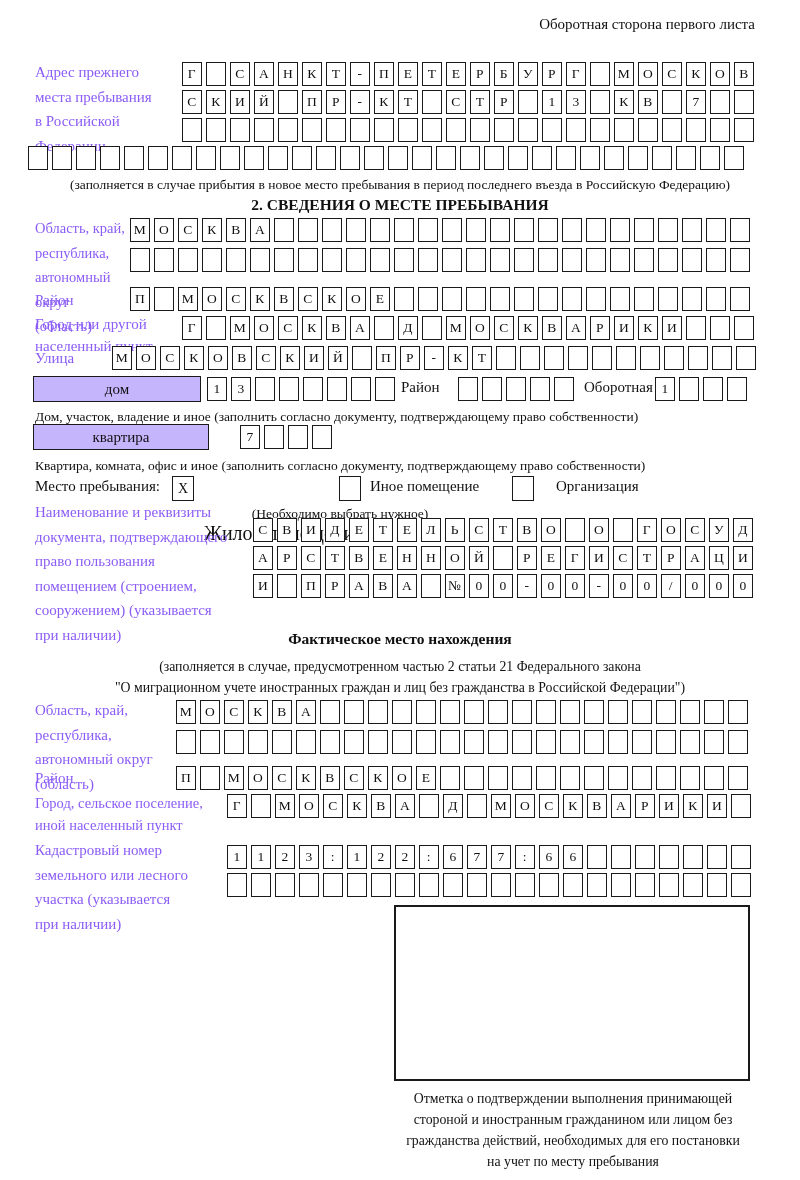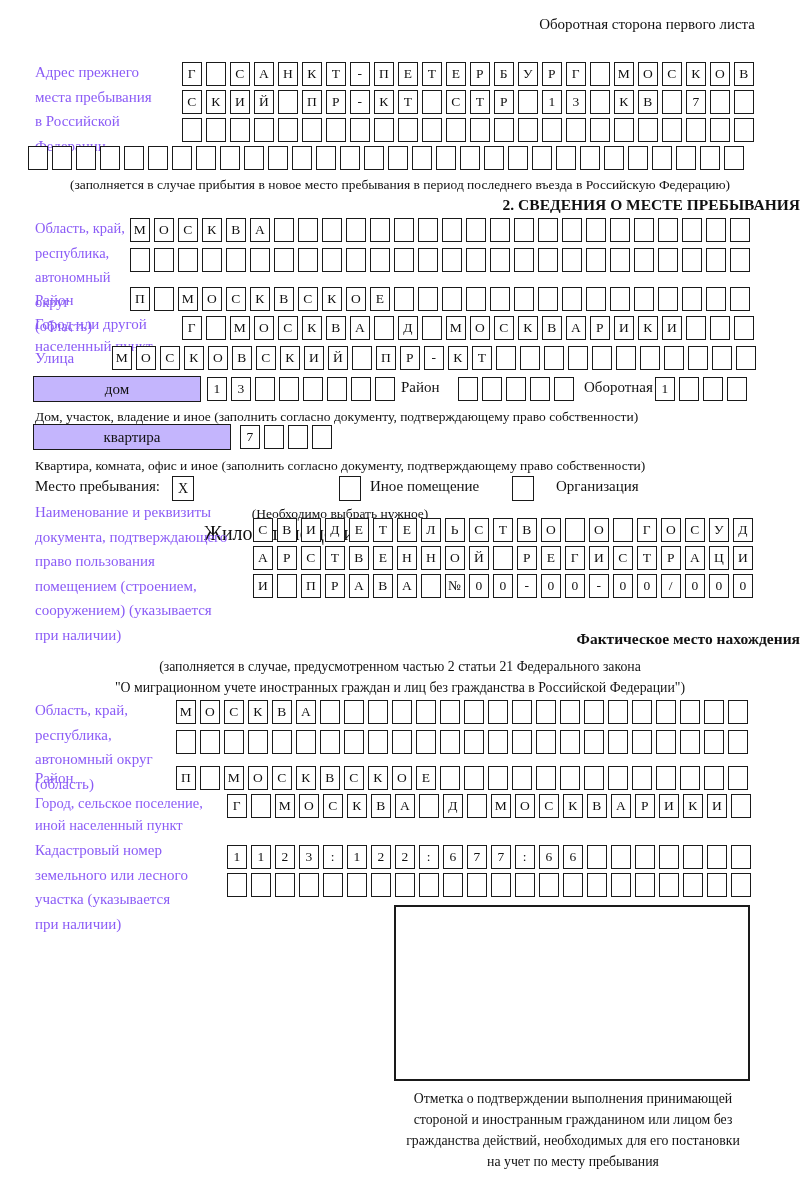--- a/index.html
+++ b/index.html
@@ -43,21 +43,21 @@
   .caption{
     position:absolute;
     font-size:13.5px;
     line-height:21px;
     color:#111;
   }
   .centered{text-align:center;left:0;width:800px;}
   .title{
     position:absolute;
     left:0;width:800px;
-    text-align:right;
+    text-align:center;
     font-weight:bold;
     font-size:15.5px;
     color:#111;
   }
   .wide-box{
     position:absolute;
     box-sizing:border-box;
     border:1.7px solid #1a1a1a;
     height:26px;
     display:flex;
@@ -389,21 +389,21 @@
     </div>
   <div class="abs" style="left:584px;top:379px;font-size:15px;">Оборотная</div>
   <div class="cells" style="left:655px;top:377px">
       <span class="cell">1</span>
       <span class="cell"></span>
       <span class="cell"></span>
       <span class="cell"></span>
     </div>
   <div class="caption" style="left:35px;top:406px;">Дом, участок, владение и иное (заполнить согласно документу, подтверждающему право собственности)</div>
 
-  <div class="wide-box" style="left:33px;top:424px;width:198px;">квартира</div>
+  <div class="wide-box" style="left:33px;top:424px;width:176px;">квартира</div>
   <div class="cells" style="left:240px;top:425px">
       <span class="cell">7</span>
       <span class="cell"></span>
       <span class="cell"></span>
       <span class="cell"></span>
     </div>
   <div class="caption" style="left:35px;top:455px;">Квартира, комната, офис и иное (заполнить согласно документу, подтверждающему право собственности)</div>
 
   <div class="abs" style="left:35px;top:478px;font-size:15px;">Место пребывания:</div>
   <div class="checkbox" style="left:172px;top:476px;">X</div>

